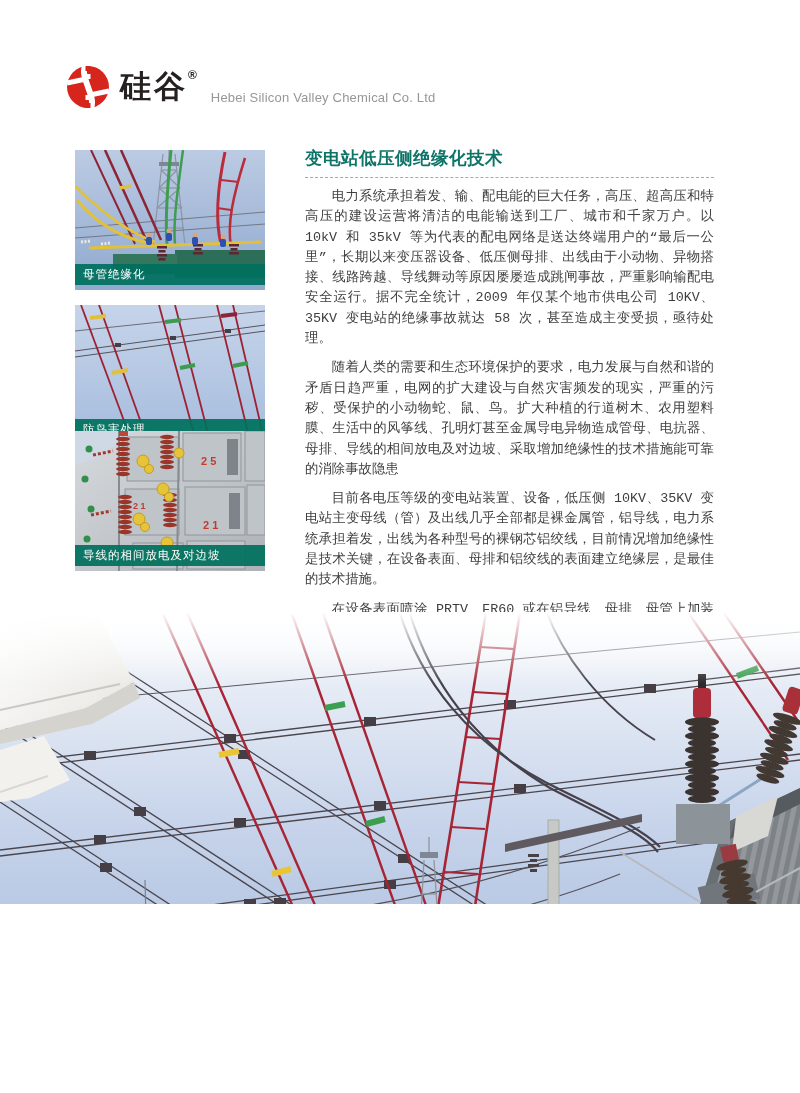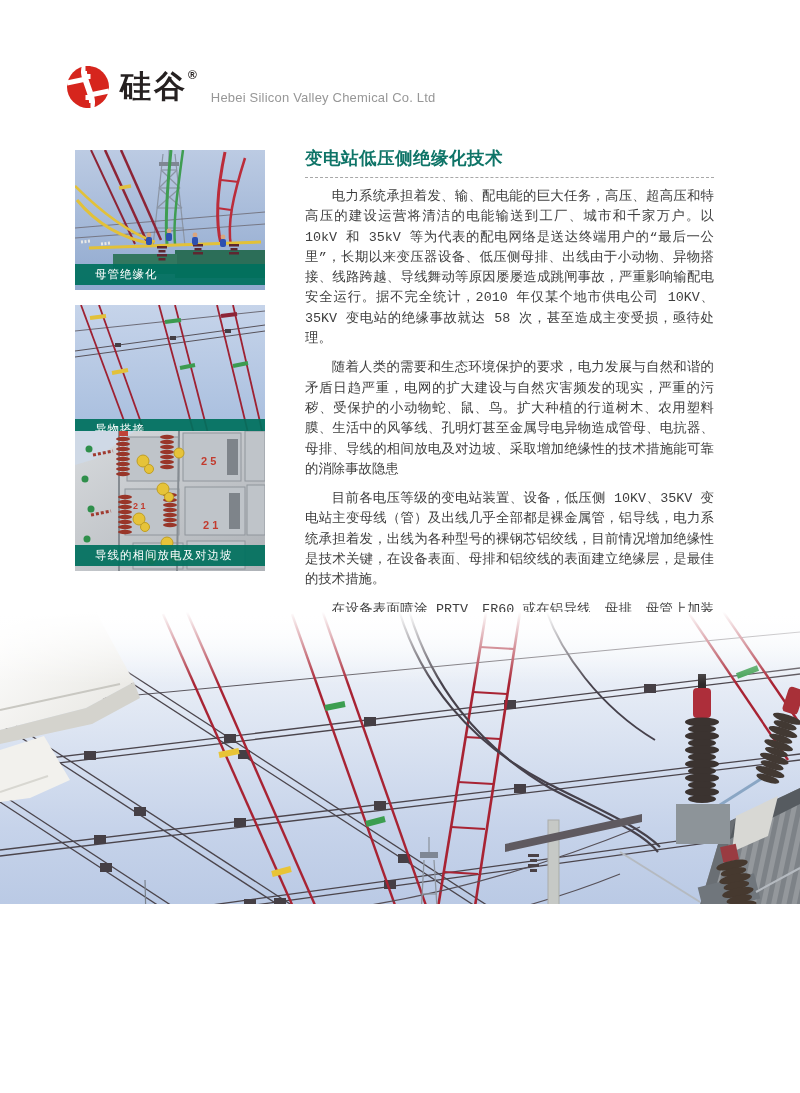--- a/index.html
+++ b/index.html
@@ -11,21 +11,21 @@
   .logo-icon{width:52px;height:52px;flex:0 0 auto;}
   .logo-text{font-size:31px;font-weight:bold;color:#262121;letter-spacing:3px;
              line-height:52px;margin-left:6px;}
   .logo-reg{font-size:12px;font-weight:bold;color:#262121;vertical-align:18px;letter-spacing:0;}
   .company{font-size:13px;color:#979797;margin-left:14px;padding-bottom:8px;letter-spacing:.2px;margin-top:48px;}
 
   
   .fig{position:absolute;left:75px;width:190px;height:140px;overflow:hidden;}
   .fig svg{display:block;width:100%;height:100%;}
   .fig-cap{position:absolute;left:0;bottom:5px;width:100%;box-sizing:border-box;
-           height:21px;line-height:21px;padding:0 20px;
+           height:21px;line-height:21px;padding:0 8px;
            background:rgba(0,112,94,.93);color:#ffffff;font-size:11.5px;letter-spacing:1px;}
   #fig1{top:150px;} #fig2{top:305px;} #fig3{top:431px;}
 
   
   .article{position:absolute;left:305px;top:146px;width:409px;font-family:Liberation Mono, monospace;}
   .article h1{margin:0;font-size:17.5px;font-weight:bold;color:#0e7467;letter-spacing:.5px;}
   .article .divider{margin-top:7px;border-top:1px dashed #a8a8a8;height:0;}
   .article p{margin:9px 0 0 0;font-size:13.4px;line-height:20.3px;color:#3e3e3e;
              text-align:justify;text-indent:2em;}
 
@@ -162,21 +162,21 @@
       </g>
       <g>
         <line x1="15" y1="13" x2="31" y2="11" stroke="#e2c139" stroke-width="4"></line>
         <line x1="37" y1="68" x2="53" y2="65" stroke="#e2c139" stroke-width="4"></line>
         <line x1="90" y1="17" x2="106" y2="15" stroke="#3c9b4f" stroke-width="4"></line>
         <line x1="105" y1="63" x2="120" y2="60" stroke="#3c9b4f" stroke-width="4"></line>
         <line x1="146" y1="11" x2="162" y2="9" stroke="#8d2436" stroke-width="4"></line>
         <line x1="158" y1="61" x2="173" y2="58" stroke="#3c9b4f" stroke-width="4"></line>
       </g>
     </svg>
-    <figcaption class="fig-cap">异物搭接</figcaption>
+    <figcaption class="fig-cap">防鸟害处理</figcaption>
   </figure>
 
   <figure class="fig" id="fig3" style="margin:0">
     <svg viewBox="0 0 190 140">
       <defs>
           <linearGradient id="met3" x1="0" y1="0" x2="1" y2="1">
         <stop offset="0" stop-color="#d7dadd"></stop>
             <stop offset="1" stop-color="#aeb2b7"></stop>
           </linearGradient>
         </defs>
@@ -256,21 +256,21 @@
         <text x="128" y="98">2 1</text>
         <text x="58" y="78" font-size="9">2 1</text>
       </g>
     </svg>
     <figcaption class="fig-cap">导线的相间放电及对边坡</figcaption>
   </figure>
 
   <div class="article">
     <h1>变电站低压侧绝缘化技术</h1>
     <div class="divider"></div>
-    <p>电力系统承担着发、输、配电能的巨大任务，高压、超高压和特高压的建设运营将清洁的电能输送到工厂、城市和千家万户。以 10kV 和 35kV 等为代表的配电网络是送达终端用户的“最后一公里”，长期以来变压器设备、低压侧母排、出线由于小动物、异物搭接、线路跨越、导线舞动等原因屡屡造成跳闸事故，严重影响输配电安全运行。据不完全统计，2010 年仅某个地市供电公司 10KV、35KV 变电站的绝缘事故就达 58 次，甚至造成主变受损，亟待处理。</p>
+    <p>电力系统承担着发、输、配电能的巨大任务，高压、超高压和特高压的建设运营将清洁的电能输送到工厂、城市和千家万户。以 10kV 和 35kV 等为代表的配电网络是送达终端用户的“最后一公里”，长期以来变压器设备、低压侧母排、出线由于小动物、异物搭接、线路跨越、导线舞动等原因屡屡造成跳闸事故，严重影响输配电安全运行。据不完全统计，2009 年仅某个地市供电公司 10KV、35KV 变电站的绝缘事故就达 58 次，甚至造成主变受损，亟待处理。</p>
     <p>随着人类的需要和生态环境保护的要求，电力发展与自然和谐的矛盾日趋严重，电网的扩大建设与自然灾害频发的现实，严重的污秽、受保护的小动物蛇、鼠、鸟。扩大种植的行道树木、农用塑料膜、生活中的风筝线、孔明灯甚至金属导电异物造成管母、电抗器、母排、导线的相间放电及对边坡、采取增加绝缘性的技术措施能可靠的消除事故隐患</p>
     <p>目前各电压等级的变电站装置、设备，低压侧 10KV、35KV 变电站主变母线（管）及出线几乎全部都是裸金属管，铝导线，电力系统承担着发，出线为各种型号的裸钢芯铝绞线，目前情况增加绝缘性是技术关键，在设备表面、母排和铝绞线的表面建立绝缘层，是最佳的技术措施。</p>
     <p>在设备表面喷涂 PRTV、FR60 或在铝导线、母排、母管上加装 SL30 护套及缠绕自融自粘绝缘带，可以增加母排、管母、导线的绝缘性，采取增加绝缘性的技术措施能可靠的消除事故隐患，且施工方便、快捷、绝缘性能优异，使用寿命可达到 15 年以上。</p>
   </div>
 
   <div class="hero">
     <svg viewBox="0 0 800 481">
       <defs>
         <linearGradient id="skyH" x1="0" y1="0" x2="0" y2="1">
           <stop offset="0" stop-color="#ffffff"></stop>

